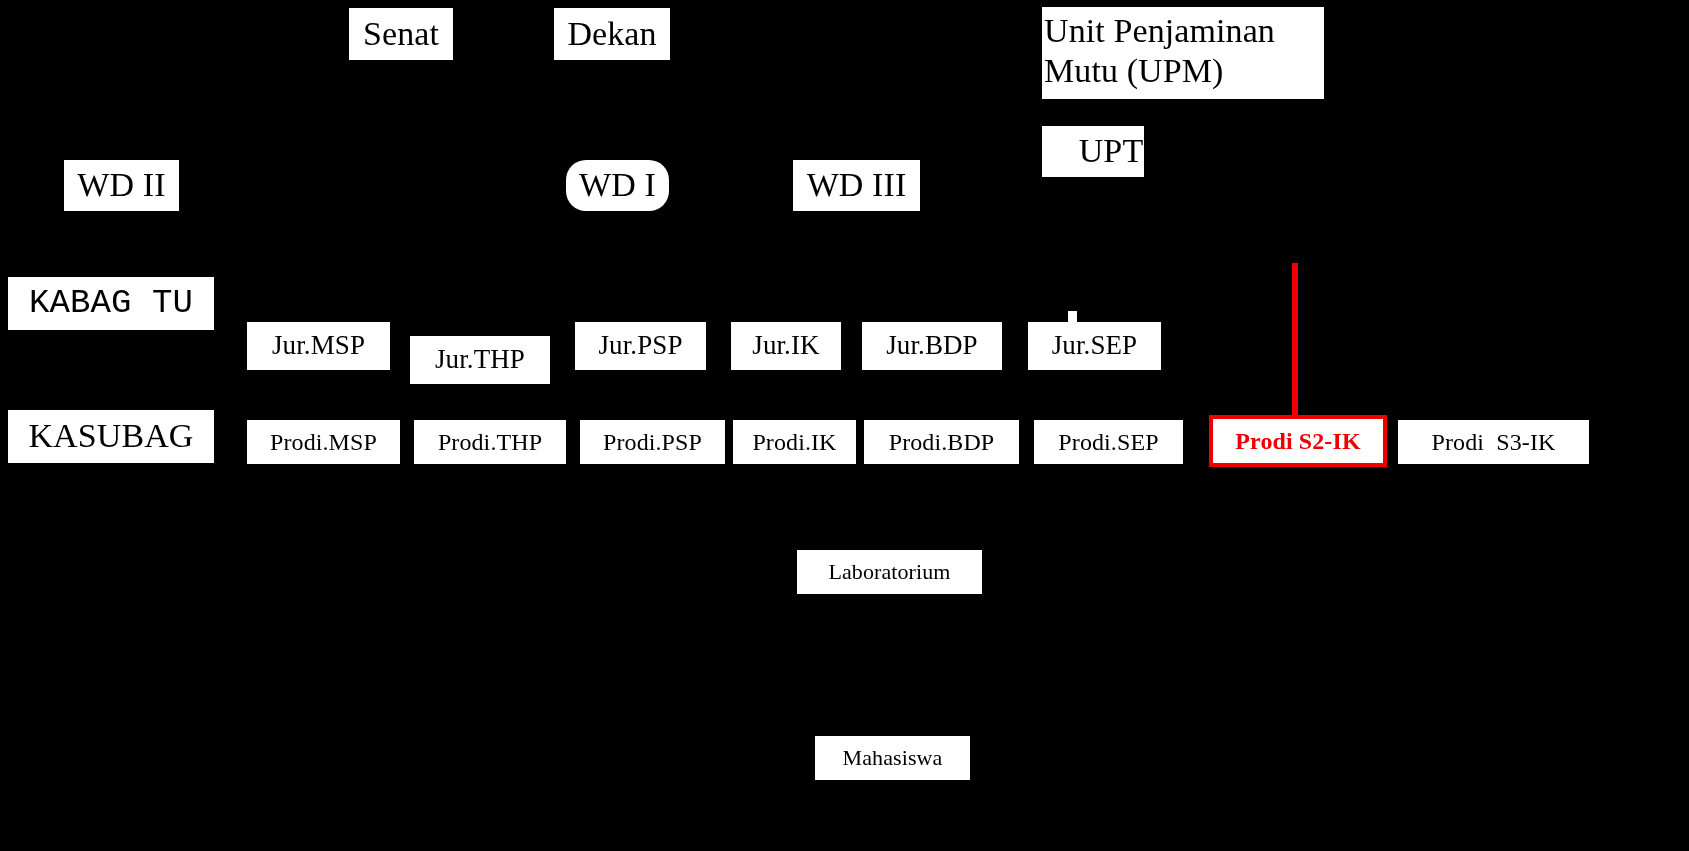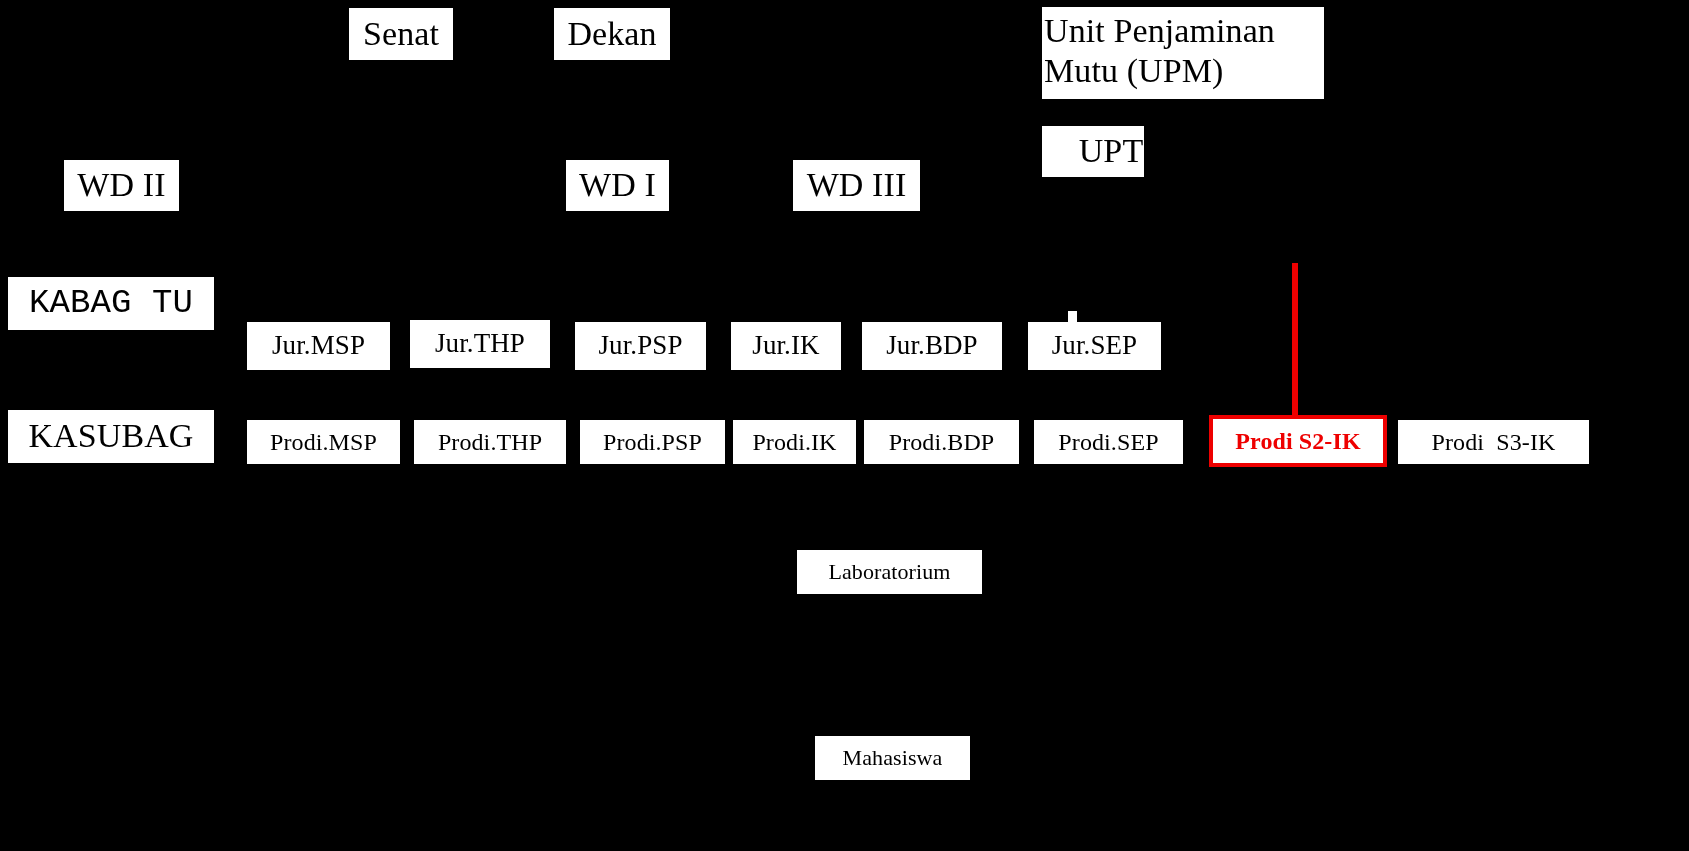--- a/index.html
+++ b/index.html
@@ -64,30 +64,30 @@
   <div class="node t-xl" style="left:349px; top:8px; width:104px; height:52px;">Senat</div>
 
   <div class="node t-xl" style="left:554px; top:8px; width:116px; height:52px;">Dekan</div>
 
   <div class="node multiline t-xl" style="left:1042px; top:7px; width:282px; height:92px;">Unit Penjaminan Mutu (UPM)</div>
 
   <div class="node t-xl" style="left:1042px; top:126px; width:102px; height:51px;padding-left:36px;">UPT</div>
 
   <div class="node t-xl" style="left:64px; top:160px; width:115px; height:51px;">WD II</div>
 
-  <div class="node t-xl" style="left:566px; top:160px; width:103px; height:51px;">WD I</div>
+  <div class="node t-xl" style="left:566px; top:160px; width:103px; height:51px;border-radius:20px;">WD I</div>
 
   <div class="node t-xl" style="left:793px; top:160px; width:127px; height:51px;">WD III</div>
 
   <div class="node t-xl" style="left:8px; top:277px; width:206px; height:53px;font-family:Liberation Mono, monospace;">KABAG TU</div>
 
   <div class="artifact" style="left:1068px; top:311px; width:9px; height:12px;"></div>
 
   <div class="node t-md" style="left:247px; top:322px; width:143px; height:48px;">Jur.MSP</div>
-  <div class="node t-md" style="left:410px; top:320px; width:140px; height:48px;">Jur.THP</div>
+  <div class="node t-md" style="left:410px; top:336px; width:140px; height:48px;">Jur.THP</div>
   <div class="node t-md" style="left:575px; top:322px; width:131px; height:48px;">Jur.PSP</div>
   <div class="node t-md" style="left:731px; top:322px; width:110px; height:48px;">Jur.IK</div>
   <div class="node t-md" style="left:862px; top:322px; width:140px; height:48px;">Jur.BDP</div>
   <div class="node t-md" style="left:1028px; top:322px; width:133px; height:48px;">Jur.SEP</div>
 
   <div class="connector" style="left:1292px; top:263px; width:6px; height:157px;"></div>
 
   <div class="node t-xl" style="left:8px; top:410px; width:206px; height:53px;">KASUBAG</div>
 
   <div class="node t-sm" style="left:247px; top:420px; width:153px; height:44px;">Prodi.MSP</div>

